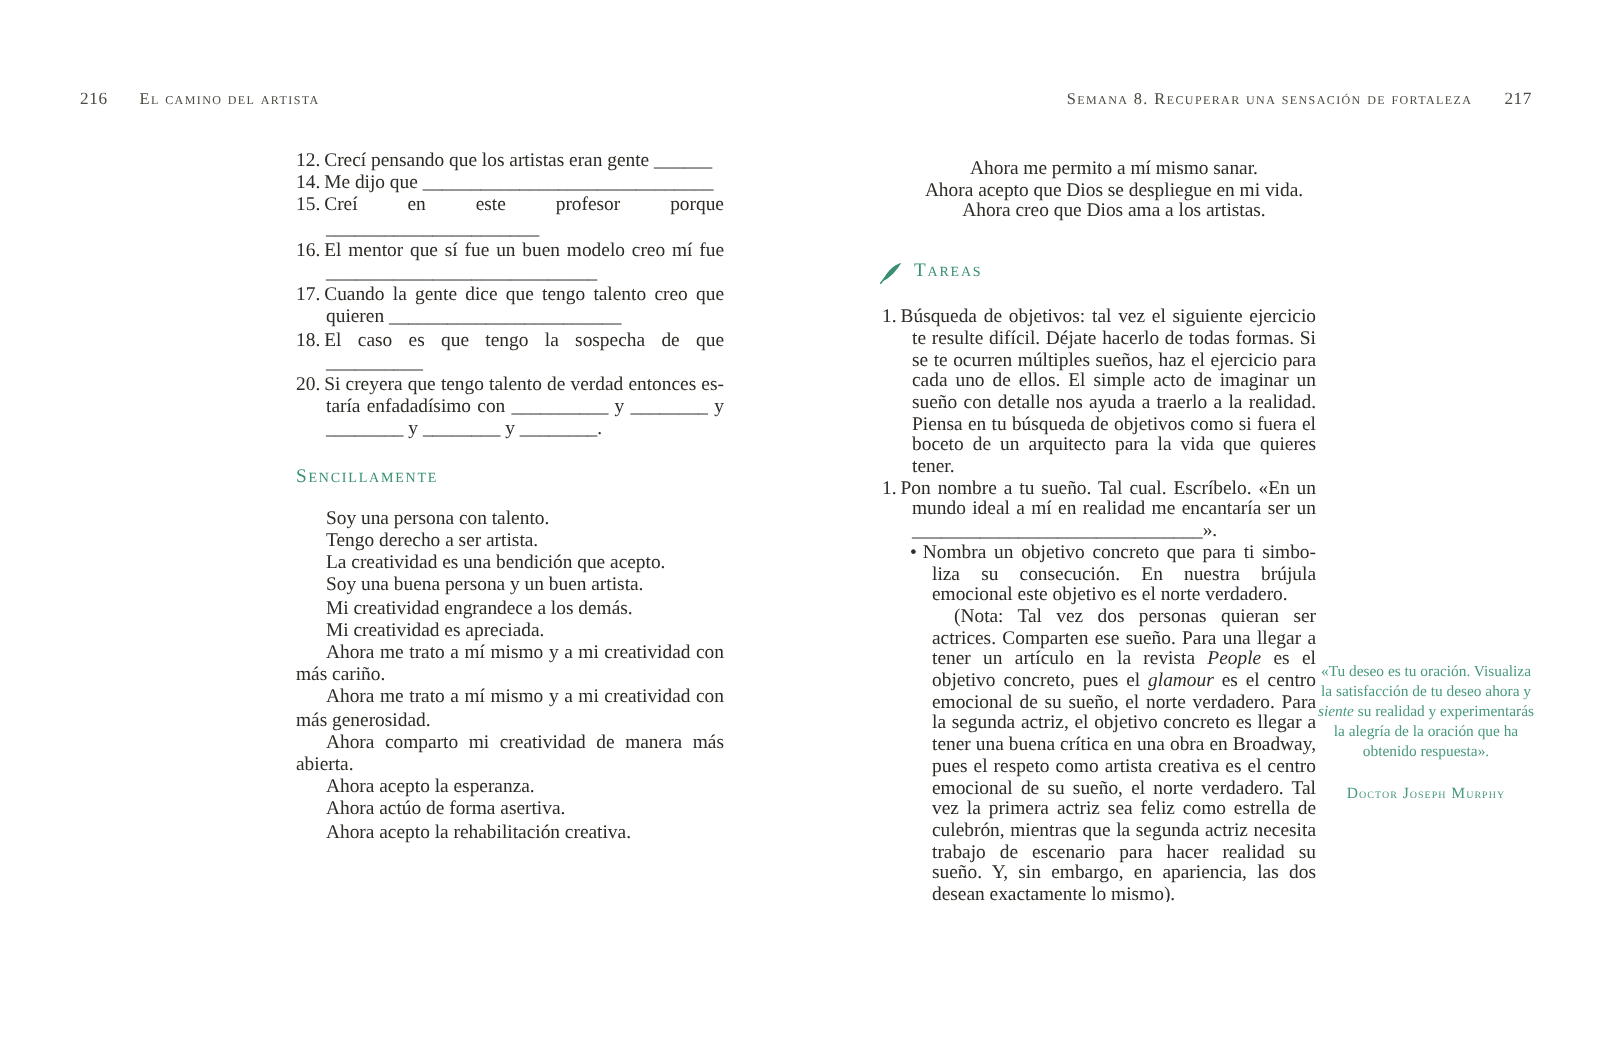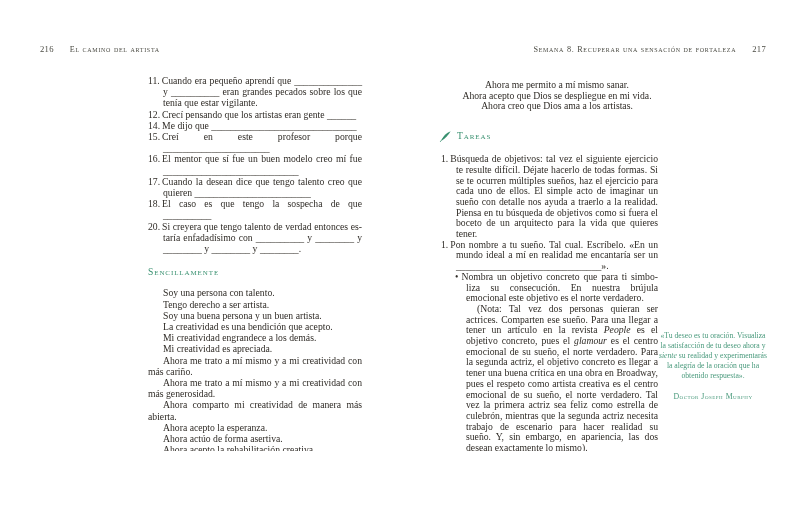--- a/index.html
+++ b/index.html
@@ -65,51 +65,48 @@
     <span class="rh-num">216</span><span class="rh-title">El camino del artista</span>
   </div>
 
   <div class="running-head rh-right">
     <span class="rh-title">Semana 8. Recuperar una sensación de fortaleza</span><span class="rh-num">217</span>
   </div>
 
   <div class="col col-left">
 
     <div class="li">
-      <span class="num">11.</span><span>Cuando era pequeño aprendí que ______________ y __________ eran grandes pecados sobre los que tenía que estar vigilante.</span>
-    </div>
-    <div class="li">
       <span class="num">12.</span><span>Crecí pensando que los artistas eran gente ______</span>
     </div>
     <div class="li">
       <span class="num">14.</span><span>Me dijo que ______________________________</span>
     </div>
     <div class="li">
       <span class="num">15.</span><span>Creí en este profesor porque ______________________</span>
     </div>
     <div class="li">
       <span class="num">16.</span><span>El mentor que sí fue un buen modelo creo mí fue ____________________________</span>
     </div>
     <div class="li">
-      <span class="num">17.</span><span>Cuando la desean dice que tengo talento creo que quie­ren ________________________</span>
+      <span class="num">17.</span><span>Cuando la gente dice que tengo talento creo que quie­ren ________________________</span>
     </div>
     <div class="li">
       <span class="num">18.</span><span>El caso es que tengo la sospecha de que __________</span>
     </div>
     <div class="li">
       <span class="num">20.</span><span>Si creyera que tengo talento de verdad entonces es­taría enfadadísimo con __________ y ________ y ________ y ________ y ________.</span>
     </div>
 
     <div class="sec-head">Sencillamente</div>
 
 
     <div class="aff">Soy una persona con talento.</div>
     <div class="aff">Tengo derecho a ser artista.</div>
+    <div class="aff">La creatividad es una bendición que acepto.</div>
     <div class="aff">Soy una buena persona y un buen artista.</div>
-    <div class="aff">La creatividad es una bendición que acepto.</div>
     <div class="aff">Mi creatividad engrandece a los demás.</div>
     <div class="aff">Mi creatividad es apreciada.</div>
     <div class="aff">Ahora me trato a mí mismo y a mi creatividad con más cariño.</div>
     <div class="aff">Ahora me trato a mí mismo y a mi creatividad con más generosidad.</div>
     <div class="aff">Ahora comparto mi creatividad de manera más abierta.</div>
     <div class="aff">Ahora acepto la esperanza.</div>
     <div class="aff">Ahora actúo de forma asertiva.</div>
     <div class="aff">Ahora acepto la rehabilitación creativa.</div>
   </div>
 

